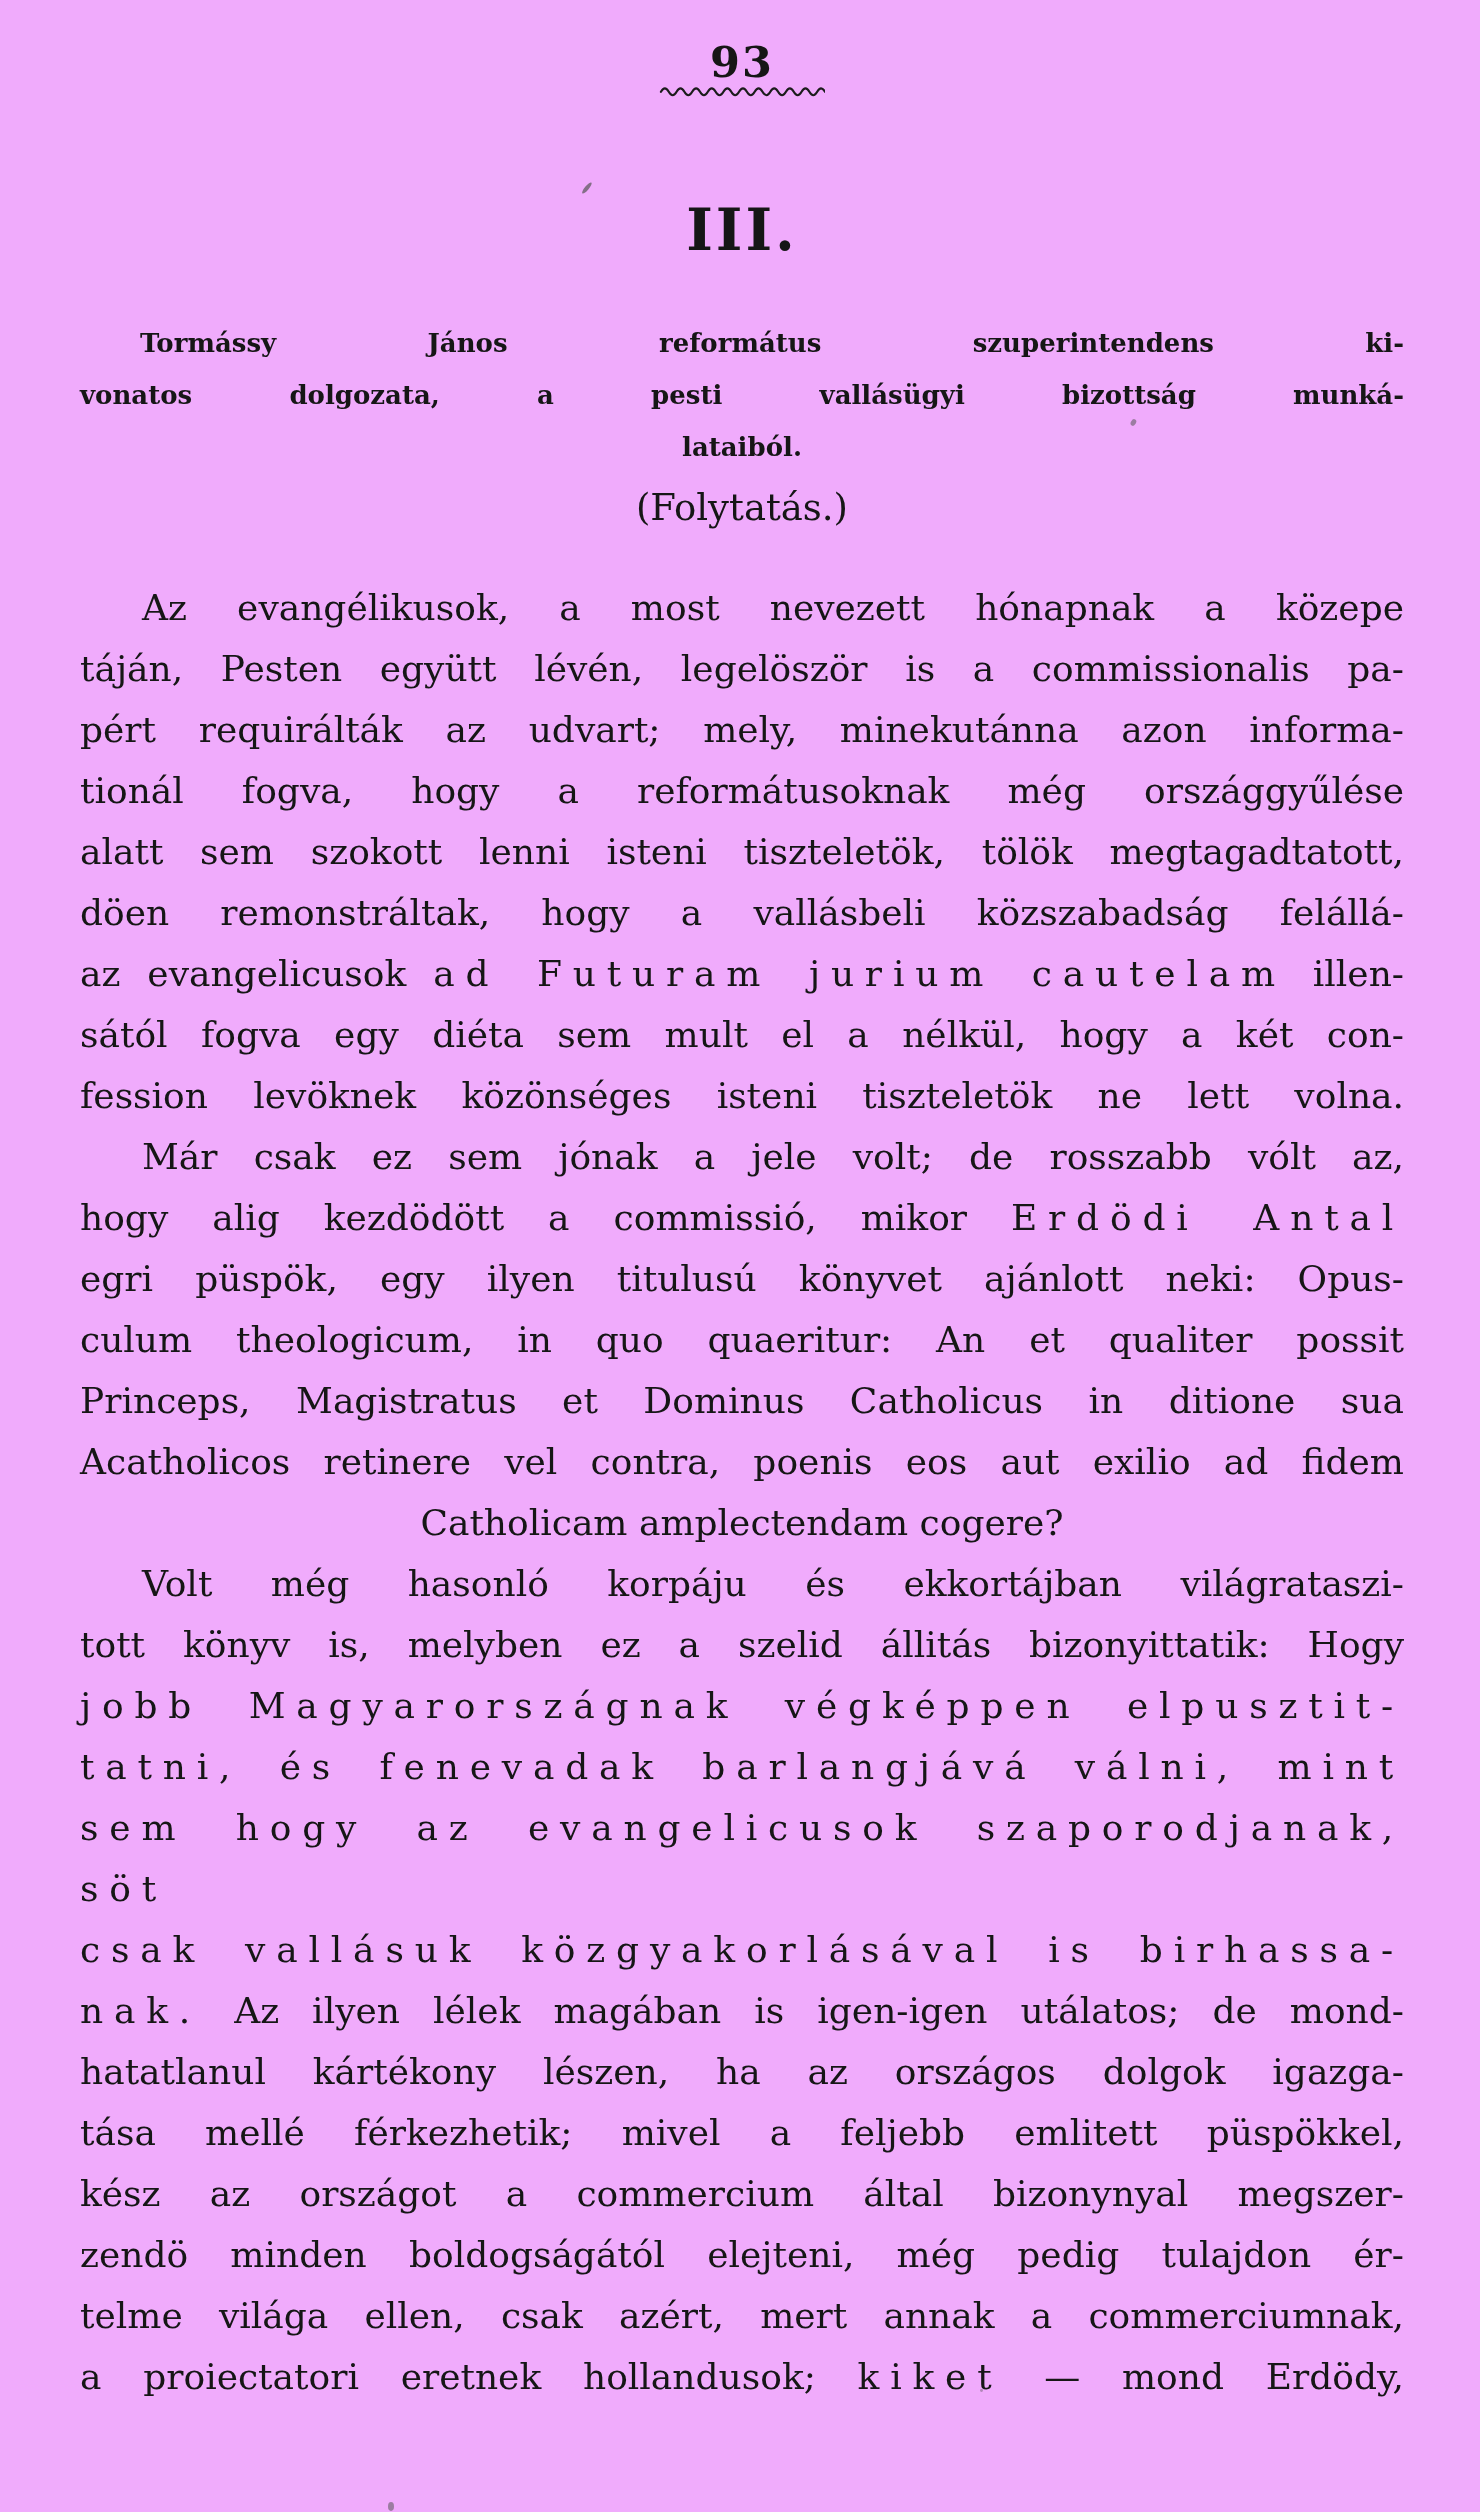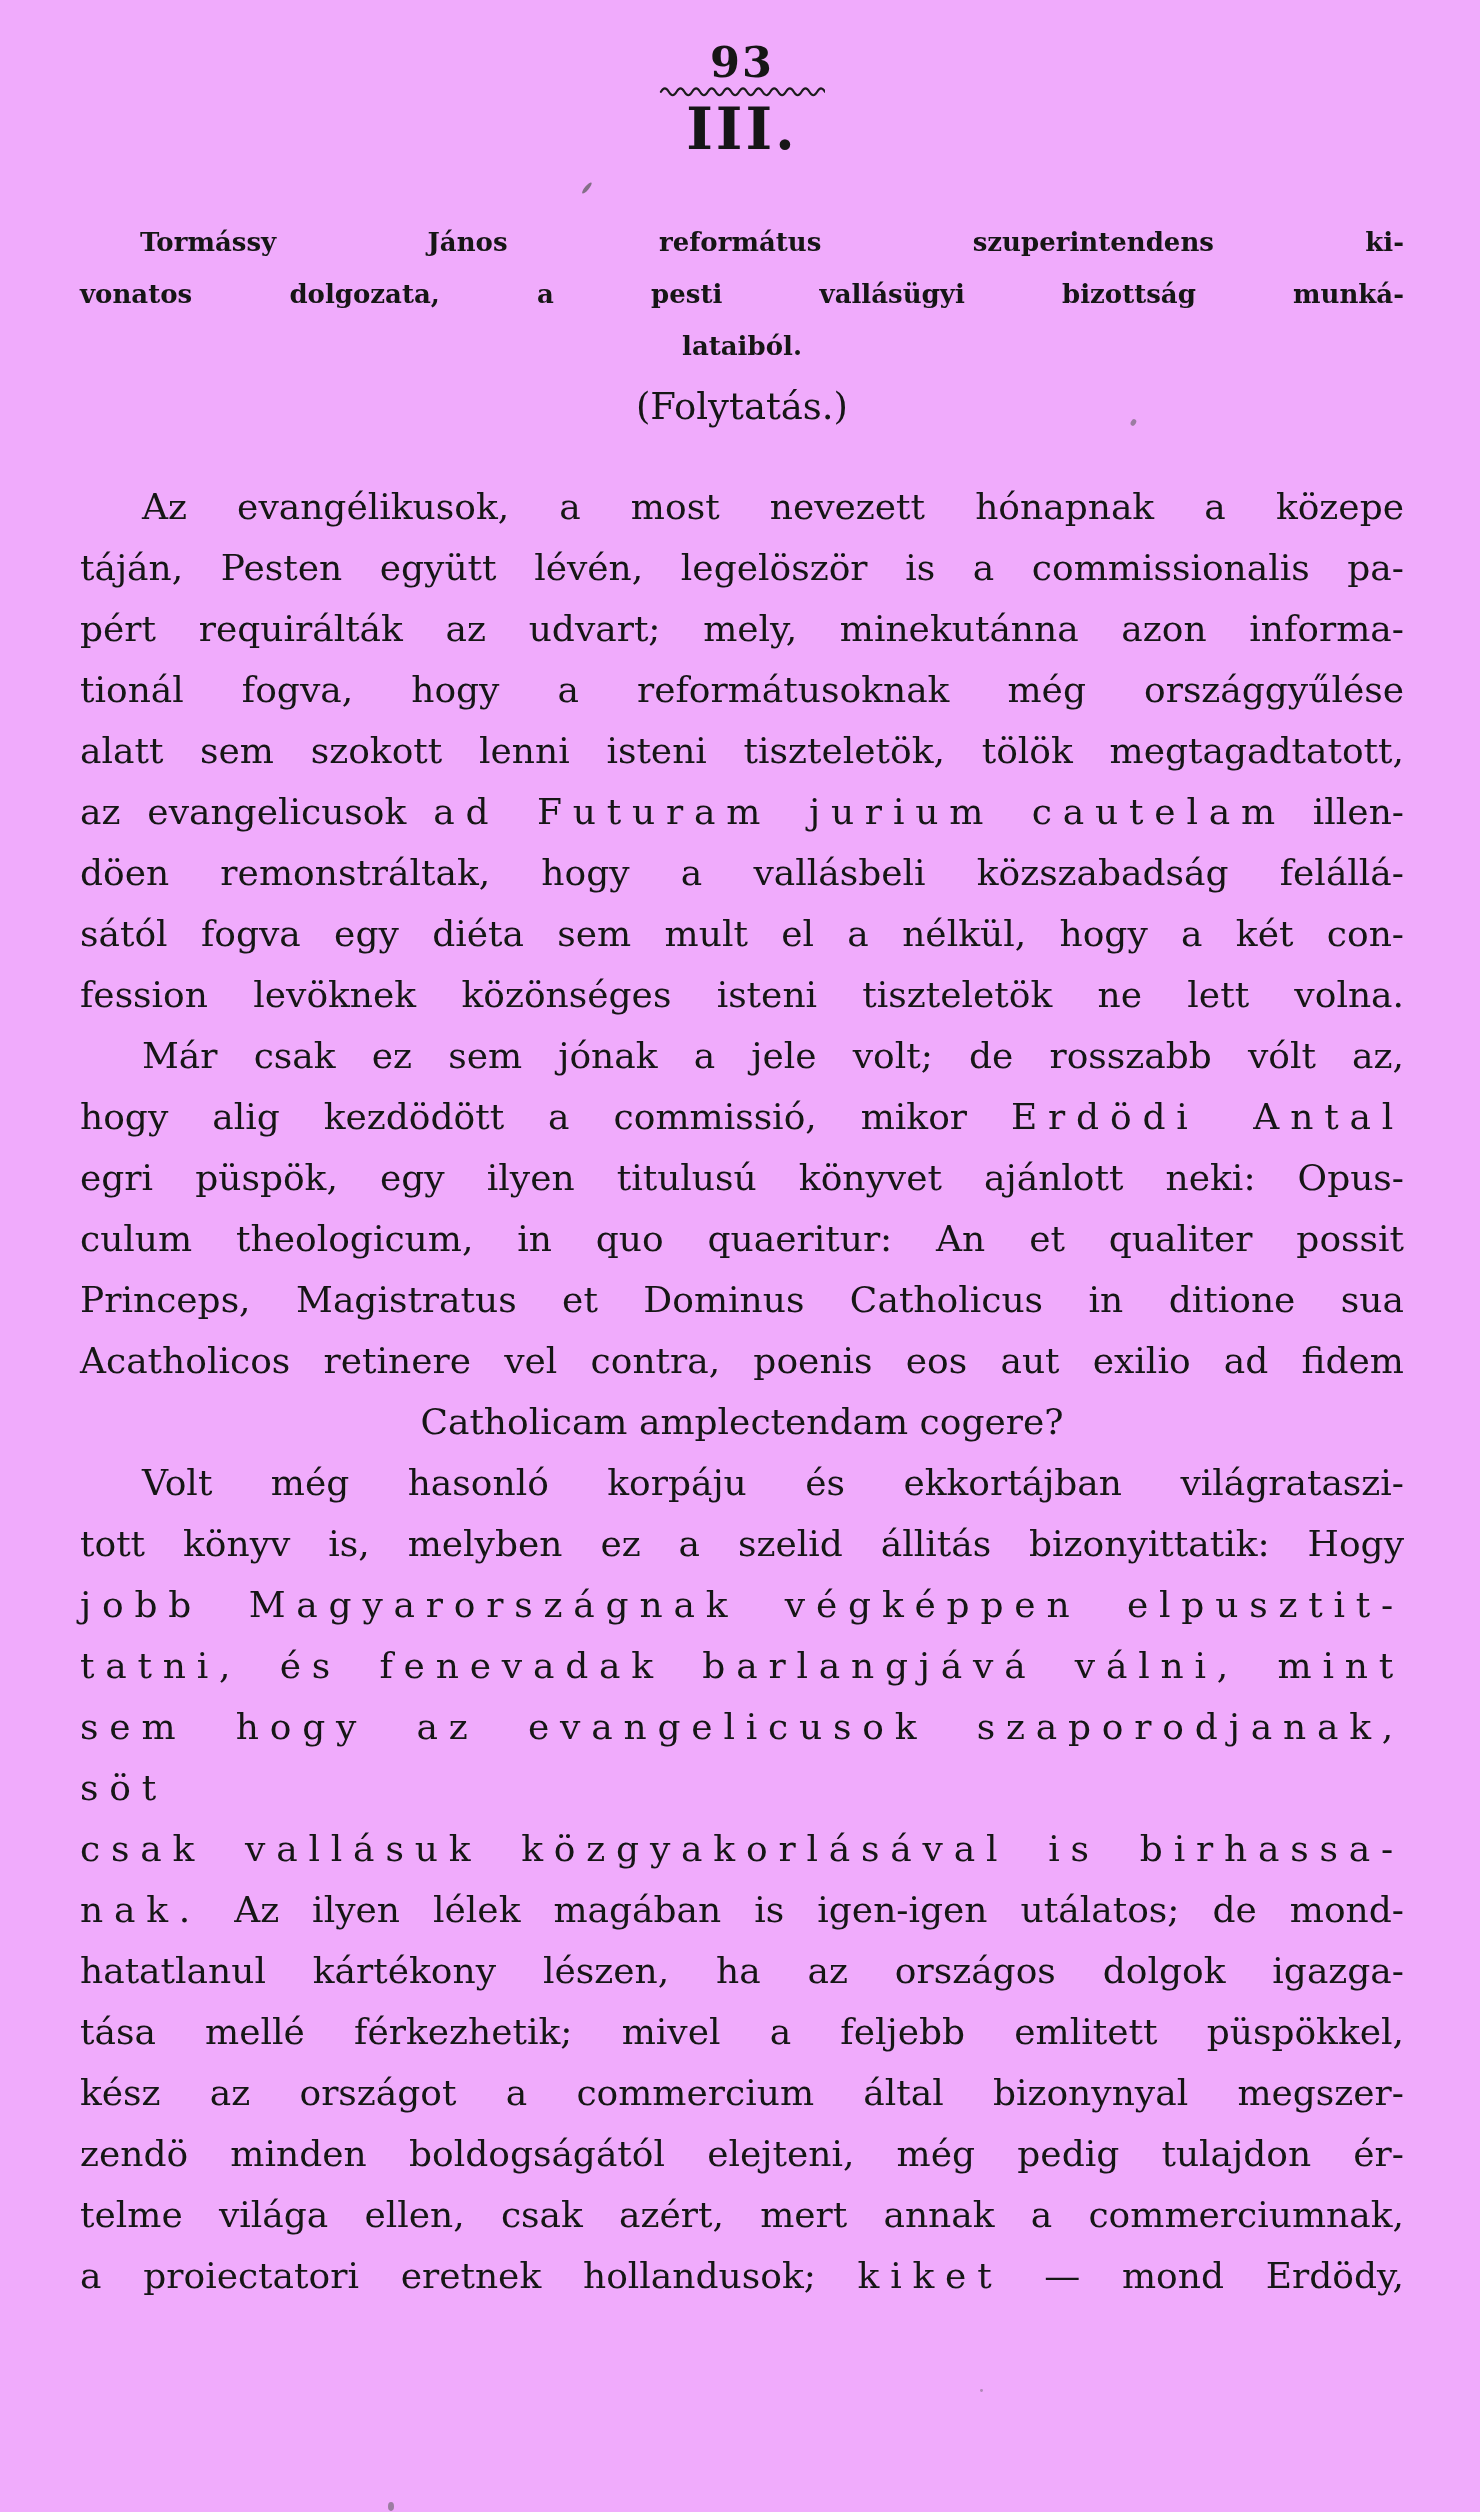--- a/index.html
+++ b/index.html
@@ -26,20 +26,21 @@
     font-weight: 700;
     line-height: 1.1;
     letter-spacing: 2px;
   }
   .wavy-rule {
     display: block;
     margin: 0 auto;
     margin-top: -2px;
   }
   .section-heading {
+    margin-top: 101px;
     text-align: center;
     font-size: 57px;
     font-weight: 700;
     letter-spacing: 2.9px;
     line-height: 1.1;
   }
   .title-block {
     margin-top: 55px;
     font-size: 26px;
     font-weight: 700;
@@ -105,22 +106,22 @@
       </div>
 
     <div class="subtitle">(Folytatás.)</div>
 
     <div class="body-text" id="body-text">
         <div class="line just indent"><span class="seg">Az evangélikusok, a most nevezett hónapnak a közepe</span></div>
         <div class="line just"><span class="seg">táján, Pesten együtt lévén, legelöször is a commissionalis pa-</span></div>
         <div class="line just"><span class="seg">pért requirálták az udvart; mely, minekutánna azon informa-</span></div>
         <div class="line just"><span class="seg">tionál fogva, hogy a reformátusoknak még országgyűlése</span></div>
         <div class="line just"><span class="seg">alatt sem szokott lenni isteni tiszteletök, tölök megtagadtatott,</span></div>
+        <div class="line just"><span class="seg">döen remonstráltak, hogy a vallásbeli közszabadság felállá-</span></div>
         <div class="line just"><span class="seg">az evangelicusok </span><span class="seg sp">ad Futuram jurium cautelam</span><span class="seg"> illen-</span></div>
-        <div class="line just"><span class="seg">döen remonstráltak, hogy a vallásbeli közszabadság felállá-</span></div>
         <div class="line just"><span class="seg">sától fogva egy diéta sem mult el a nélkül, hogy a két con-</span></div>
         <div class="line just"><span class="seg">fession levöknek közönséges isteni tiszteletök ne lett volna.</span></div>
         <div class="line just indent"><span class="seg">Már csak ez sem jónak a jele volt; de rosszabb vólt az,</span></div>
         <div class="line just"><span class="seg">hogy alig kezdödött a commissió, mikor </span><span class="seg sp">Erdödi Antal</span></div>
         <div class="line just"><span class="seg">egri püspök, egy ilyen titulusú könyvet ajánlott neki: Opus-</span></div>
         <div class="line just"><span class="seg">culum theologicum, in quo quaeritur: An et qualiter possit</span></div>
         <div class="line just"><span class="seg">Princeps, Magistratus et Dominus Catholicus in ditione sua</span></div>
         <div class="line just"><span class="seg">Acatholicos retinere vel contra, poenis eos aut exilio ad fidem</span></div>
         <div class="line"><span class="seg">Catholicam amplectendam cogere?</span></div>
         <div class="line just indent"><span class="seg">Volt még hasonló korpáju és ekkortájban világrataszi-</span></div>

